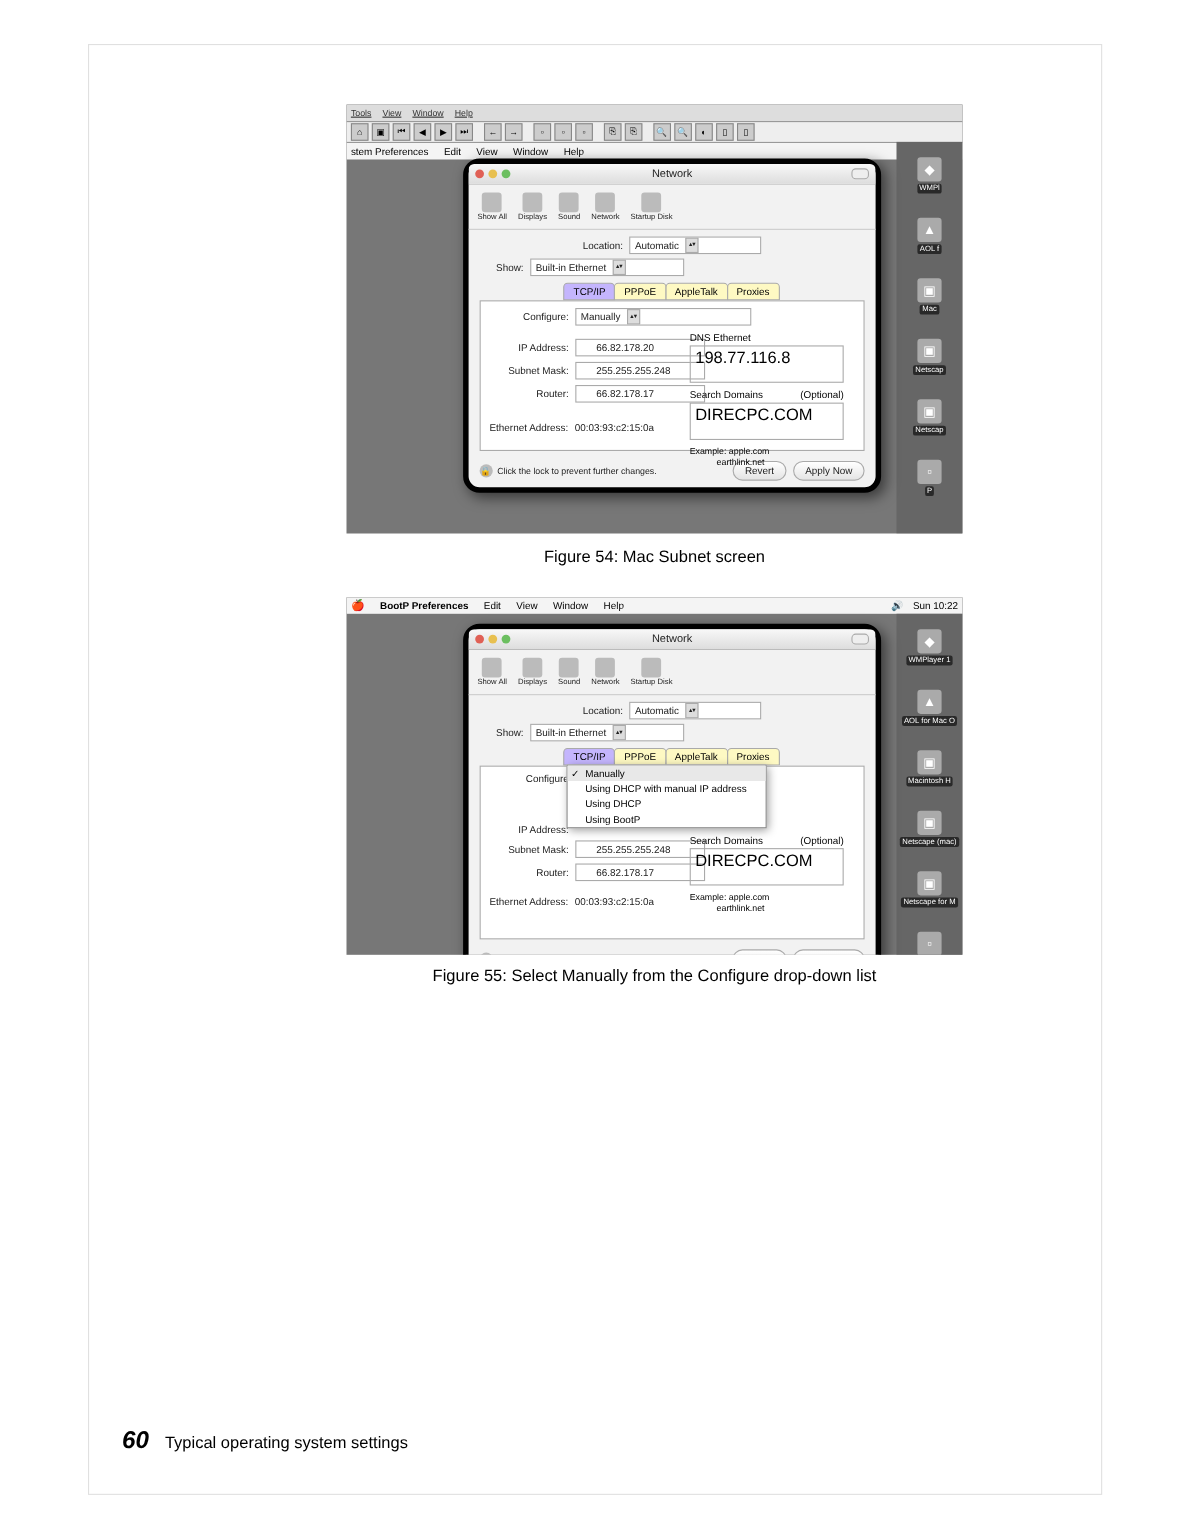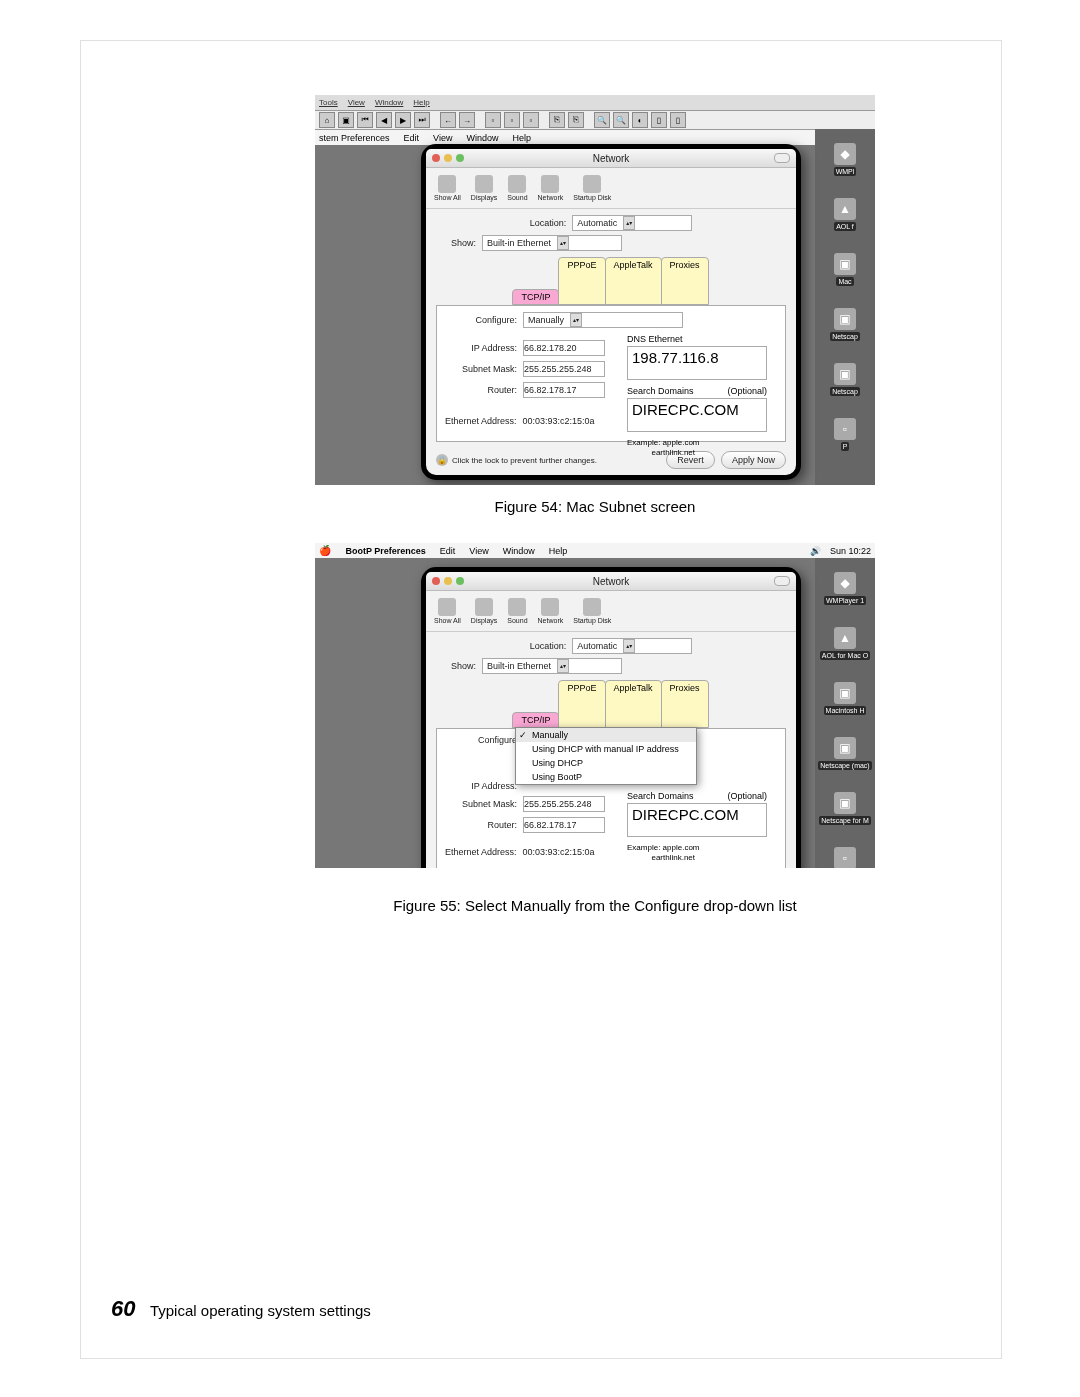--- a/index.html
+++ b/index.html
@@ -211,42 +211,42 @@
     font-size: 9px;
     margin: 4px 0 0 0;
   }
   .tab {
     border: 1px solid #aaa;
     padding: 2px 8px;
     background: #fef9c3;
     border-radius: 4px 4px 0 0;
     margin-left: -1px;
   }
-  .tab.active { background: #f9a8d4; position: relative; z-index: 2; margin-top: 32px; }
+  .tab.active { background: #c4b5fd; position: relative; z-index: 2; }
   .panel {
     margin: 0 10px 6px 10px;
     border: 1px solid #aaa;
     background: #fff;
     padding: 6px 8px 10px 8px;
     position: relative;
   }
   .panel .row {
     display: flex;
     align-items: center;
     font-size: 9px;
     color: #222;
     margin-bottom: 5px;
     gap: 6px;
   }
   .panel .row .plabel { text-align: right; width: 72px; }
   .textfield {
     border: 1px solid #aaa;
     background: #fff;
     height: 14px;
-    padding: 0 0;
+    padding: 0 18px;
     font-size: 9px;
     display: inline-flex;
     align-items: center;
   }
   .rightcol {
     position: absolute;
     top: 28px;
     left: 190px;
     width: 140px;
     font-size: 9px;
@@ -308,21 +308,21 @@
   }
 
   .caption {
     position: absolute;
     font-family: Arial, sans-serif;
     font-size: 15px;
     color: #000;
     text-align: center;
   }
   .cap1 { left: 234px; top: 457px; width: 560px; }
-  .cap2 { left: 234px; top: 856px; width: 560px; }
+  .cap2 { left: 234px; top: 838px; width: 560px; }
 
   .page-footer {
     position: absolute;
     left: 30px;
     bottom: 36px;
     font-family: Arial, sans-serif;
   }
   .page-footer .pagenum {
     font-size: 22px;
     font-weight: bold;

